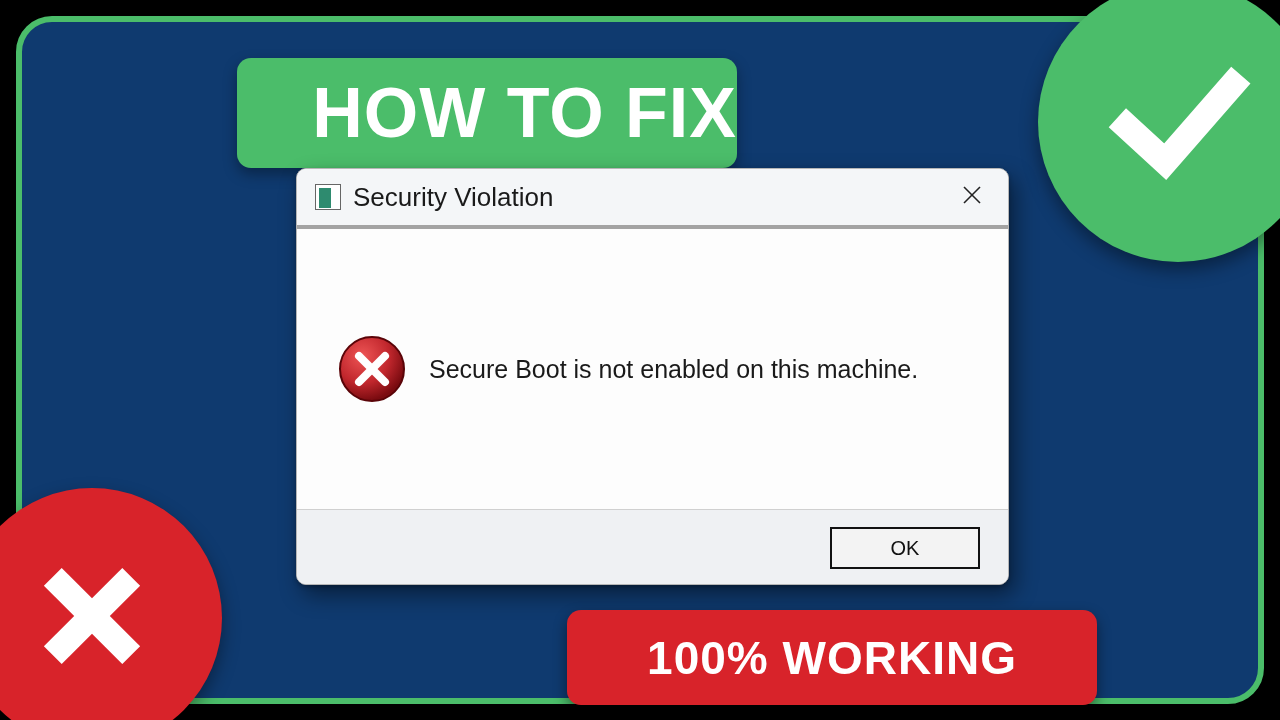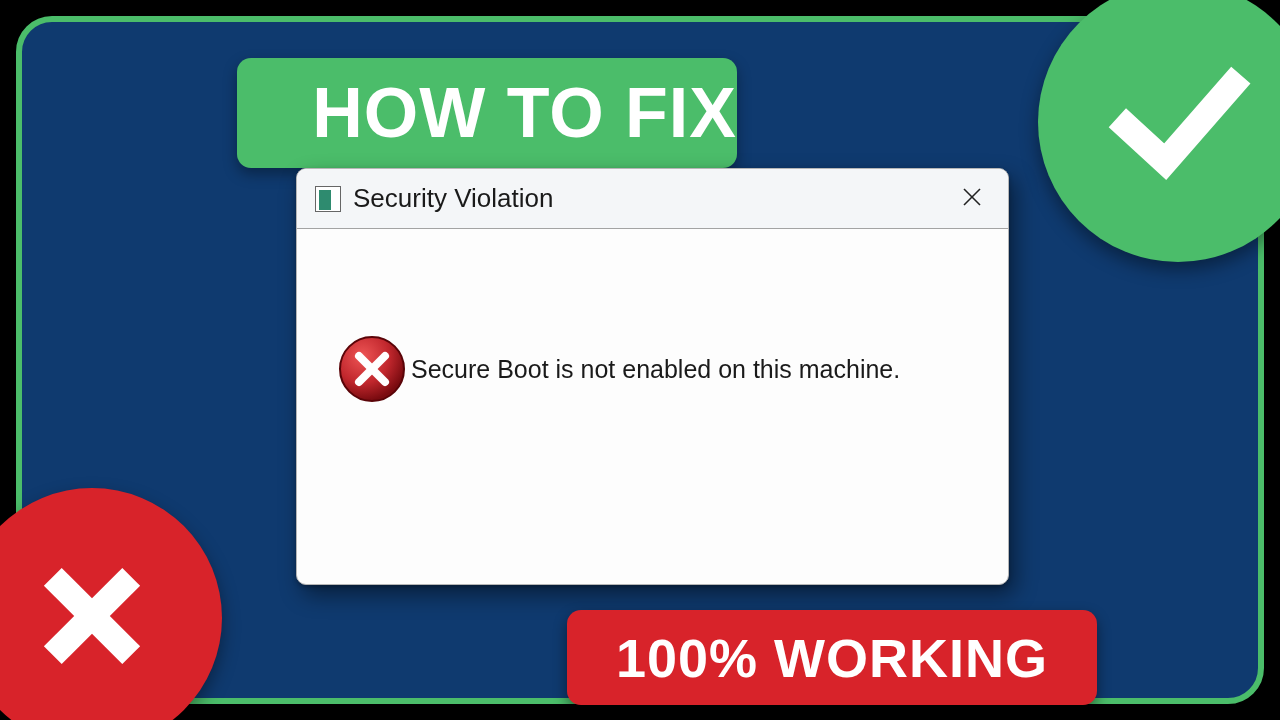--- a/index.html
+++ b/index.html
@@ -37,21 +37,21 @@
   
   .banner-bottom {
     position: absolute;
     left: 545px; top: 588px;
     width: 530px; height: 95px;
     background: #d8232a;
     border-radius: 14px;
     display: flex; align-items: center; justify-content: center;
     color: #fff;
     font-weight: 800;
-    font-size: 54px;
+    font-size: 46px;
     font-family: "Arial Black","Segoe UI",sans-serif;
     letter-spacing: 1px;
     box-shadow: 0 6px 14px rgba(0,0,0,0.45);
   }
 
   
   .circle-green {
     position: absolute;
     right: -60px; top: -40px;
     width: 280px; height: 280px;
@@ -81,21 +81,21 @@
     width: 713px; height: 417px;
     background: #fdfdfd;
     border: 1px solid #b6b6b6;
     border-radius: 10px;
     box-shadow: 6px 10px 22px rgba(0,0,0,0.45), 0 2px 4px rgba(0,0,0,0.25);
     overflow: hidden;
   }
   .titlebar {
     height: 60px;
     background: #f4f6f8;
-    border-bottom: 1px solid #a3a3a3;
+    border-bottom: 4px solid #a3a3a3;
     display: flex; align-items: center;
     padding: 0 14px 0 18px;
   }
   .app-icon {
     width: 26px; height: 26px;
     border: 1px solid #666;
     background: #fff;
     margin-right: 12px;
     position: relative;
   }
@@ -115,21 +115,21 @@
     width: 44px; height: 44px;
     display: flex; align-items: center; justify-content: center;
     cursor: pointer;
   }
   .titlebar-close svg { width: 20px; height: 20px; }
 
   .dialog-body {
     height: 280px;
     display: flex; align-items: center;
     padding: 0 30px 0 30px;
-    gap: 4px;
+    gap: 22px;
   }
   .error-icon {
     width: 70px; height: 70px; flex: 0 0 70px;
     margin-left: 10px;
   }
   .dialog-message {
     font-size: 25px;
     color: #1a1a1a;
   }
 
@@ -199,19 +199,24 @@
               <stop offset="100%" stop-color="#7a0b10"></stop>
             </radialGradient>
           </defs>
           <circle cx="35" cy="35" r="32" fill="url(#rg)" stroke="#5a0408" stroke-width="2"></circle>
           <line x1="22" y1="22" x2="48" y2="48" stroke="#fff" stroke-width="8" stroke-linecap="round"></line>
           <line x1="48" y1="22" x2="22" y2="48" stroke="#fff" stroke-width="8" stroke-linecap="round"></line>
         </svg>
       </span>
       <div class="dialog-message">Secure Boot is not enabled on this machine.</div>
     </div>
+    <div class="dialog-footer">
+      <div class="ok-button">
+        <span>OK</span>
+      </div>
+    </div>
   </div>
 
   <div class="banner-bottom">
     <span>100% WORKING</span>
   </div>
 
 </div>
 
 </body></html>

